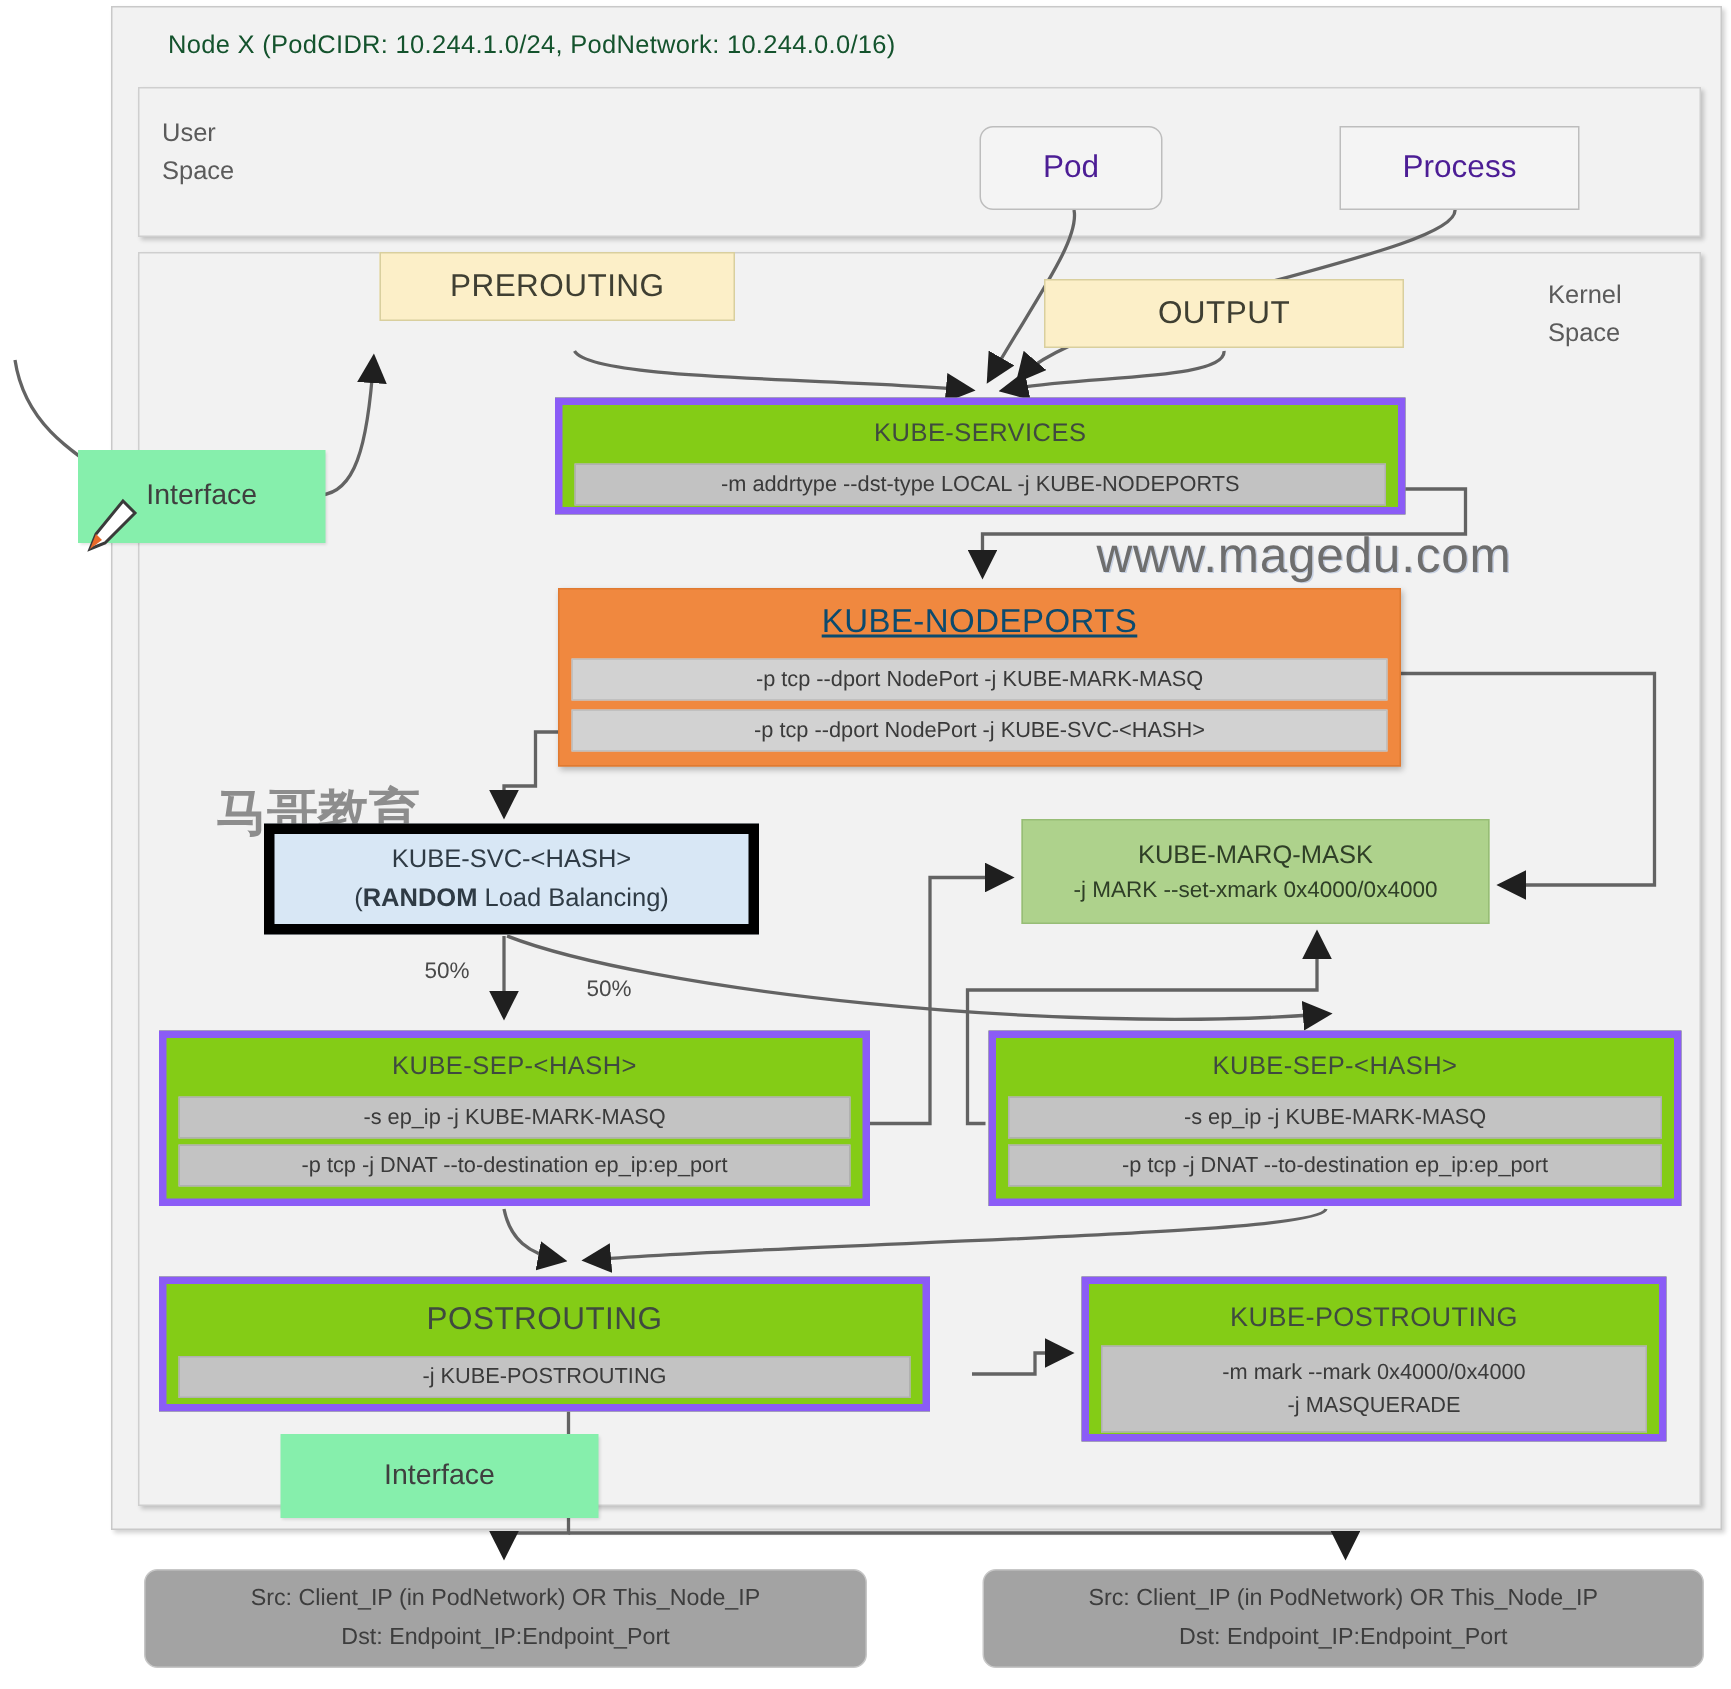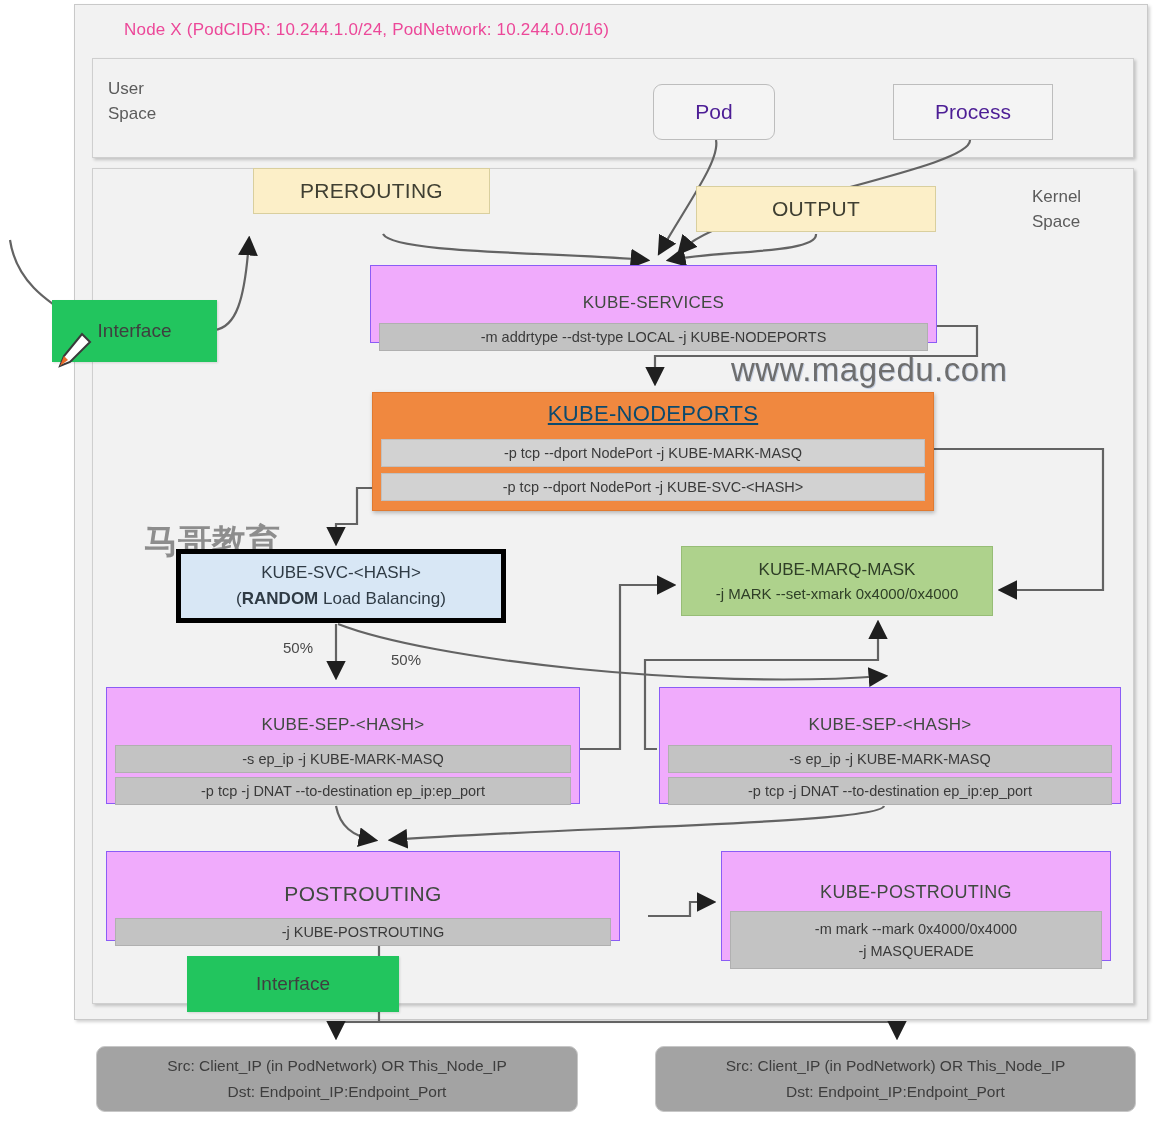--- a/index.html
+++ b/index.html
@@ -19,21 +19,21 @@
 
   
   .node-frame {
     left: 74px; top: 4px; width: 1074px; height: 1016px;
     background: #f2f2f2;
     border: 1px solid #c9c9c9;
     box-shadow: 2px 2px 3px rgba(0,0,0,0.18);
   }
   .node-title {
     left: 112px; top: 20px; width: 700px; height: 26px;
-    font-size: 17px; color: #ec4899; letter-spacing: .2px; margin-left: 12px;
+    font-size: 17px; color: #14532d; letter-spacing: .2px;
   }
   .user-space {
     left: 92px; top: 58px; width: 1042px; height: 100px;
     background: #f2f2f2;
     border: 1px solid #cfcfcf;
     box-shadow: 2px 2px 3px rgba(0,0,0,0.20);
   }
   .kernel-space {
     left: 92px; top: 168px; width: 1042px; height: 836px;
     background: #f2f2f2;
@@ -64,23 +64,23 @@
   }
   .hook-box {
     background: #fcefc8; border: 1px solid #d9cf9e; font-size: 21px;
     color: #3f3f32; letter-spacing: .3px;
   }
   .prerouting-box { left: 253px; top: 168px; width: 237px; height: 46px; }
   .output-box { left: 696px; top: 186px; width: 240px; height: 46px; }
 
   
   .chain {
-    border: 1px solid #8b5cf6;
-    background: #f0abfc;
-    padding: 24px 8px 8px 8px;
+    border: 5px solid #8b5cf6;
+    background: #84cc16;
+    padding: 6px 8px 8px 8px;
     display: block;
   }
   .chain-title {
     font-size: 17px; color: #3f4a3f; text-align: center;
     padding: 3px 0 6px 0; letter-spacing: .3px;
   }
   .rule {
     background: #c3c3c3;
     border: 1px solid #b0b0b0;
     color: #3a3a3a;
@@ -100,21 +100,21 @@
     left: 372px; top: 392px; width: 562px; height: 119px;
     background: #f0883f; border: 1px solid #e07a31;
     box-shadow: 1px 2px 4px rgba(0,0,0,0.25);
     padding: 4px 8px 8px 8px;
   }
   .kube-nodeports .chain-title { color: #0c4a6e; font-size: 22px; padding: 4px 0 6px 0; text-decoration: underline; }
   .kube-nodeports .rule { background: #d2d2d2; border: 1px solid #c0c0c0; margin-top: 6px; }
 
   .kube-svc {
     left: 176px; top: 549px; width: 330px; height: 74px;
-    background: #d8e7f5; border: 5px solid #000000;
+    background: #d8e7f5; border: 7px solid #000000;
     display: flex; flex-direction: column; align-items: center; justify-content: center;
     font-size: 17px; color: #2f3b45;
   }
   .kube-svc div { line-height: 26px; }
 
   .kube-marq {
     left: 681px; top: 546px; width: 312px; height: 70px;
     background: #aed28c; border: 1px solid #97bd76;
     display: flex; flex-direction: column; align-items: center; justify-content: center;
     color: #2f3f27;
@@ -129,21 +129,21 @@
   .postrouting .chain-title { font-size: 21px; padding: 6px 0 8px 0; }
   .kube-postrouting { left: 721px; top: 851px; width: 390px; height: 110px; }
   .kube-postrouting .chain-title { font-size: 18px; padding: 6px 0 8px 0; }
   .kube-postrouting .rule2 {
     background: #c3c3c3; border: 1px solid #b0b0b0; color: #3a3a3a;
     font-size: 14.5px; text-align: center; padding: 6px 4px; line-height: 22px;
   }
 
   
   .iface {
-    background: #22c55e;
+    background: #86efac;
     color: #3f3f3f;
     font-size: 19px;
     display: flex; align-items: center; justify-content: center;
     box-shadow: 1px 1px 2px rgba(0,0,0,0.12);
   }
   .iface-left  { left: 52px; top: 300px; width: 165px; height: 62px; }
   .iface-bottom{ left: 187px; top: 956px; width: 212px; height: 56px; }
 
   
   .pkt {

